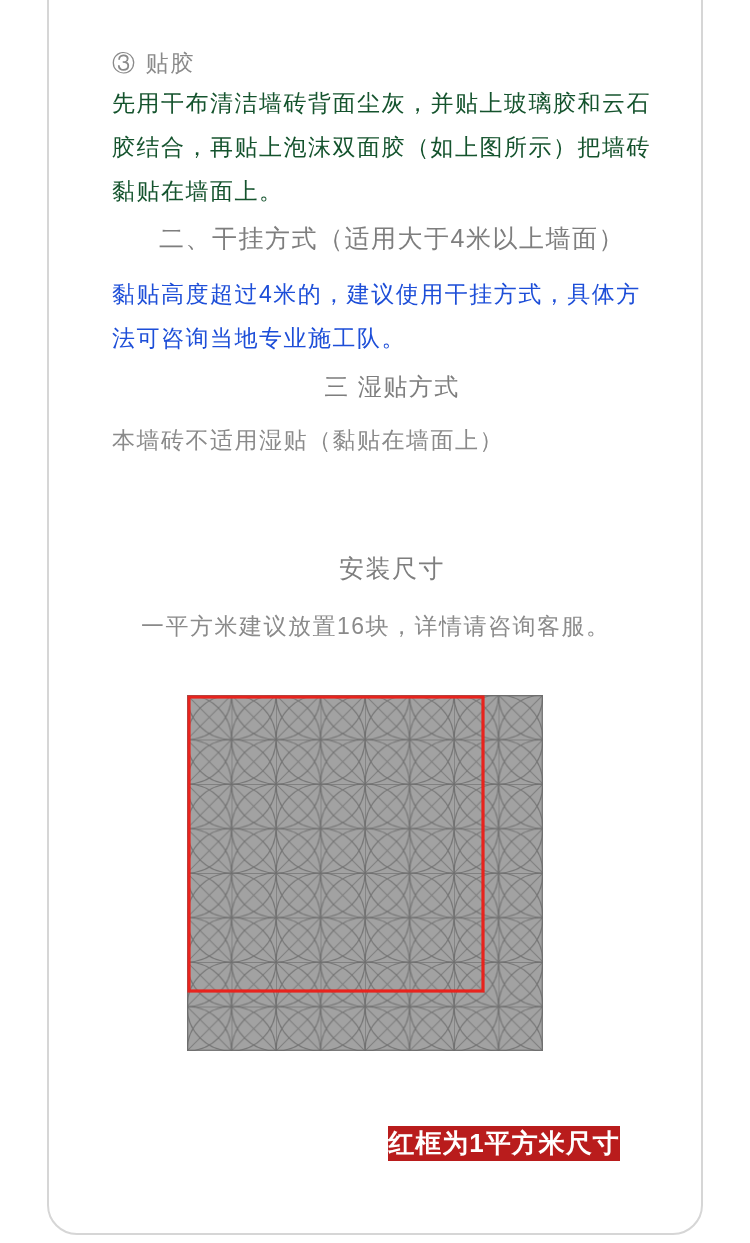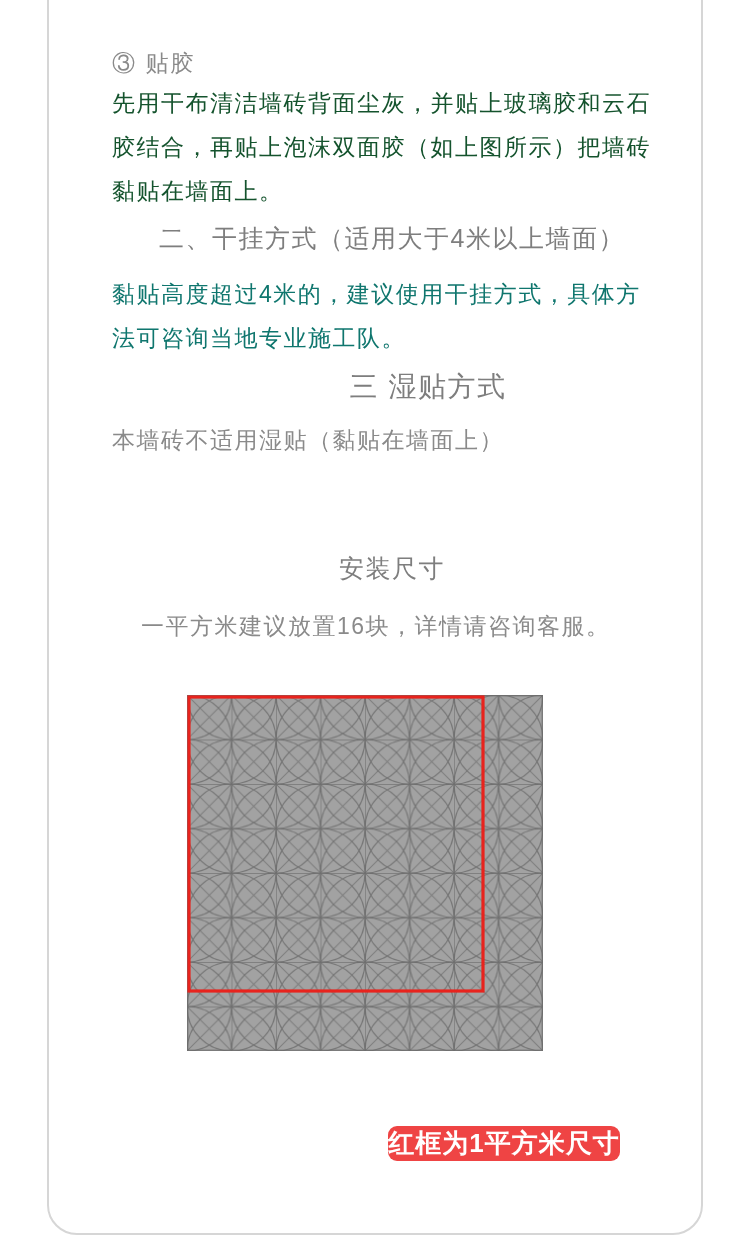--- a/index.html
+++ b/index.html
@@ -43,21 +43,21 @@
   }
   .para-step3   { top: 81px; }
   .heading {
     font-size: 25px;
     line-height: 36px;
     color: #7e7e7e;
     text-align: center;
   }
   .heading-dry  { top: 220px; }
   .para-dry     { top: 272px; }
-  .heading-wet  { top: 369px; font-size: 28px; margin-left: 36px; }
+  .heading-wet  { top: 369px; font-size: 24px; }
   .para-wet     { top: 418px; }
   .heading-size { top: 550px; }
   .para-size    { top: 604px; }
   .figure {
     position: absolute;
     left: 187px;
     top: 695px;
     width: 356px;
     height: 356px;
   }
@@ -82,21 +82,21 @@
 <div class="card"></div>
 
 <div class="txt step-label" style="color: rgb(138, 138, 138);">③ 贴胶</div>
 
 <div class="txt para para-step3" style="color: #14532d;">先用干布清洁墙砖背面尘灰，并贴上玻璃胶和云石
 胶结合，再贴上泡沫双面胶（如上图所示）把墙砖
 黏贴在墙面上。</div>
 
 <div class="txt heading heading-dry" style="color: rgb(126, 126, 126);">二、干挂方式（适用大于4米以上墙面）</div>
 
-<div class="txt para para-dry" style="color: #0f766e;">黏贴高度超过4米的，建议使用干挂方式，具体方
+<div class="txt para para-dry" style="color: #1d4ed8;">黏贴高度超过4米的，建议使用干挂方式，具体方
 法可咨询当地专业施工队。</div>
 
 <div class="txt heading heading-wet" style="color: rgb(126, 126, 126);">三 湿贴方式</div>
 
 <div class="txt para para-wet" style="color: rgb(138, 138, 138);">本墙砖不适用湿贴（黏贴在墙面上）</div>
 
 <div class="txt heading heading-size" style="color: rgb(126, 126, 126);">安装尺寸</div>
 
 <div class="txt para para-size" style="color: rgb(138, 138, 138); margin-left: 29px;">一平方米建议放置16块，详情请咨询客服。</div>
 
@@ -109,13 +109,13 @@
         <path d="M0 0 L44.5 44.5 M44.5 0 L0 44.5" fill="none" stroke-width="1" opacity="0.7" stroke="#6d6d6d"></path>
         <path d="M44.5 0 A44.5 44.5 0 0 1 0 44.5 M0 0 A44.5 44.5 0 0 0 44.5 44.5 M0 44.5 A44.5 44.5 0 0 1 44.5 0 M0 0 A44.5 44.5 0 0 1 44.5 44.5" fill="none" stroke-width="1.2" opacity="0.85" stroke="#6d6d6d"></path>
       </pattern>
     </defs>
     <rect x="0" y="0" width="356" height="356" fill="url(#tilepat)"></rect>
     <rect x="0.75" y="0.75" width="354.5" height="354.5" fill="none" stroke-width="1.3" opacity="0.8" stroke="#6d6d6d"></rect>
     <rect x="2" y="2" width="294" height="294" fill="none" stroke-width="3.2" stroke="#e8231d"></rect>
   </svg>
 </div>
 
-<div class="caption" style="background-color: #ef4444; border-radius: 9px;">红框为1平方米尺寸</div>
+<div class="caption" style="background-color: #b91c1c;">红框为1平方米尺寸</div>
 
 </body></html>

